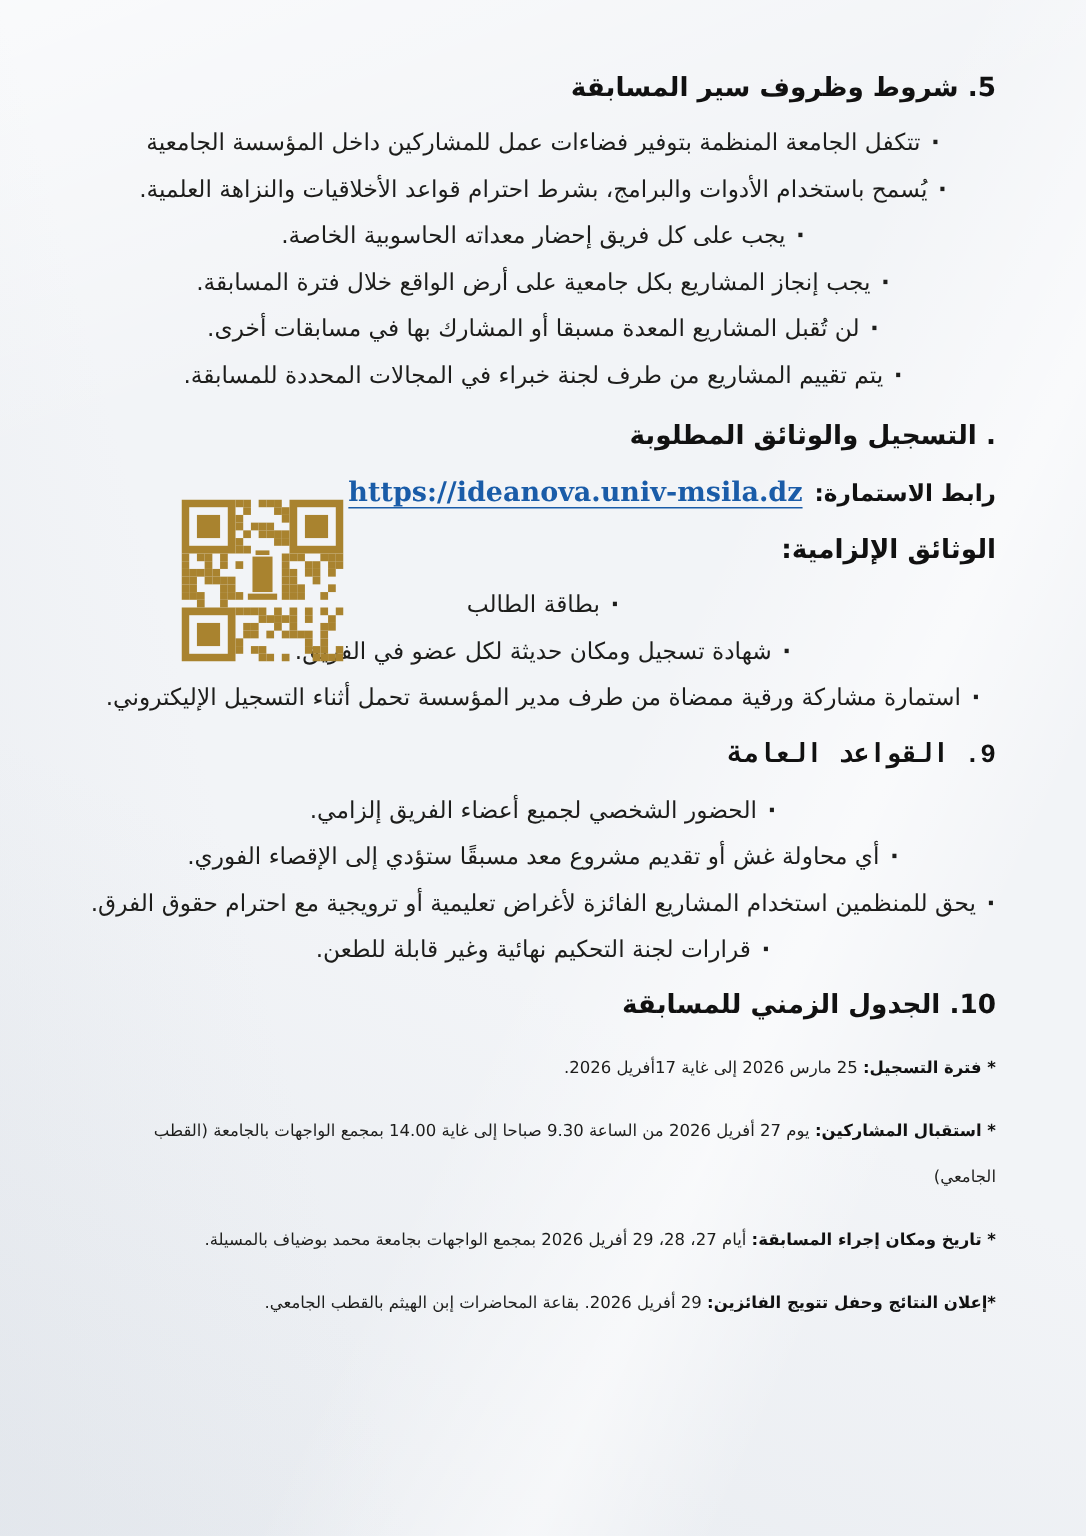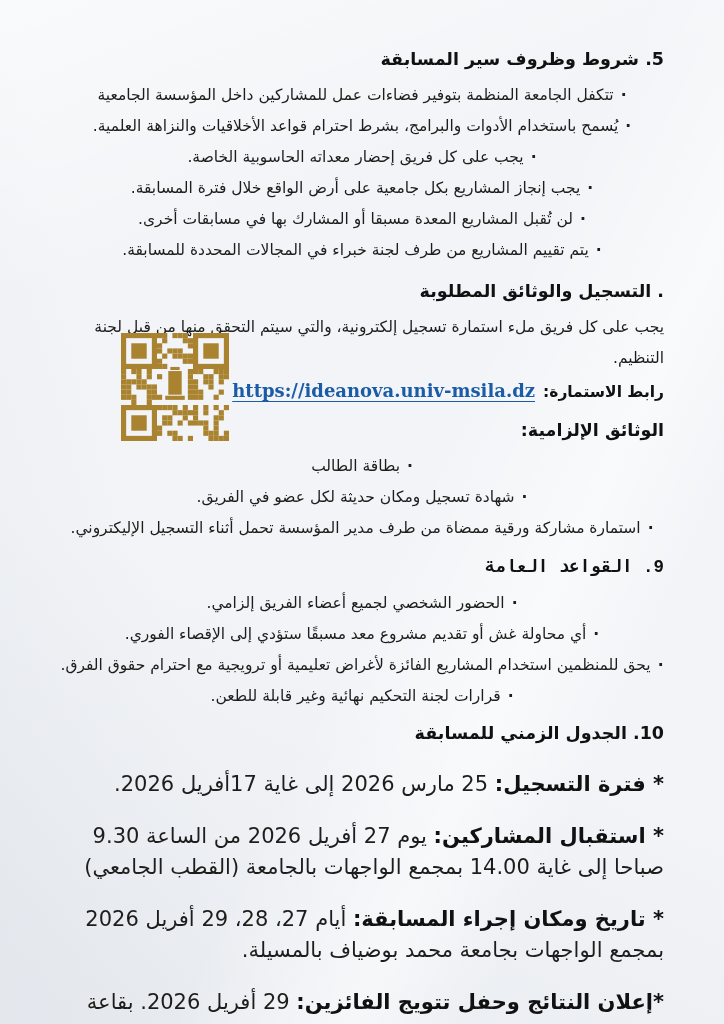--- a/index.html
+++ b/index.html
@@ -18,21 +18,21 @@
       #f2f4f7;
     padding-left: 34px;
   }
   .content{padding:44px 60px 0 60px; text-align:right;}
   h2{font-size:17.5px;font-weight:bold;color:#111;margin:0 0 6px 0;line-height:30px;}
   .b{font-weight:bold;color:#111;}
   .line{font-size:15.5px;line-height:31px;margin:0;}
   .bullets{margin:0 0 4px 0;}
   .bullet{font-size:15.5px;line-height:31px;text-align:center;}
   .bullet::before{content:"·";font-weight:bold;margin-left:7px;}
-  .sched{font-size:21px;line-height:31px;}
+  .sched{font-size:11px;line-height:31px;}
   .linkblue{color:#1a5ca8;font-weight:bold;text-decoration:underline;text-underline-offset:4px;}
   .latin{direction:ltr;unicode-bidi:isolate;font-family:"DejaVu Serif","Liberation Serif",serif;}
   .linkrow{display:flex;align-items:baseline;gap:8px;justify-content:flex-start;font-size:15.5px;line-height:34px;}
   .linkrow .url{font-size:18px;}
   .qr{position:absolute;top:333px;left:155px;width:108px;height:108px;}
   a{cursor:pointer;}
 </style>
 </head>
 <body>
 
@@ -43,21 +43,20 @@
     <div class="bullets">
       <div class="bullet">تتكفل الجامعة المنظمة بتوفير فضاءات عمل للمشاركين داخل المؤسسة الجامعية</div>
       <div class="bullet">يُسمح باستخدام الأدوات والبرامج، بشرط احترام قواعد الأخلاقيات والنزاهة العلمية.</div>
       <div class="bullet">يجب على كل فريق إحضار معداته الحاسوبية الخاصة.</div>
       <div class="bullet">يجب إنجاز المشاريع بكل جامعية على أرض الواقع خلال فترة المسابقة.</div>
       <div class="bullet">لن تُقبل المشاريع المعدة مسبقا أو المشارك بها في مسابقات أخرى.</div>
       <div class="bullet">يتم تقييم المشاريع من طرف لجنة خبراء في المجالات المحددة للمسابقة.</div>
     </div>
 
     <h2 style="margin-top:10px;">. التسجيل والوثائق المطلوبة</h2>
-    <p class="line">يجب على كل فريق ملء استمارة تسجيل إلكترونية، والتي سيتم التحقق منها من قبل لجنة التنظيم.</p>
 
     <div class="linkrow">
       <span class="b">رابط الاستمارة:</span>
       <a class="linkblue latin url">https://ideanova.univ-msila.dz</a>
     </div>
 
     <h2 style="margin-top:6px;">الوثائق الإلزامية:</h2>
     <div class="bullets">
       <div class="bullet">بطاقة الطالب</div>
       <div class="bullet">شهادة تسجيل ومكان حديثة لكل عضو في الفريق.</div>

